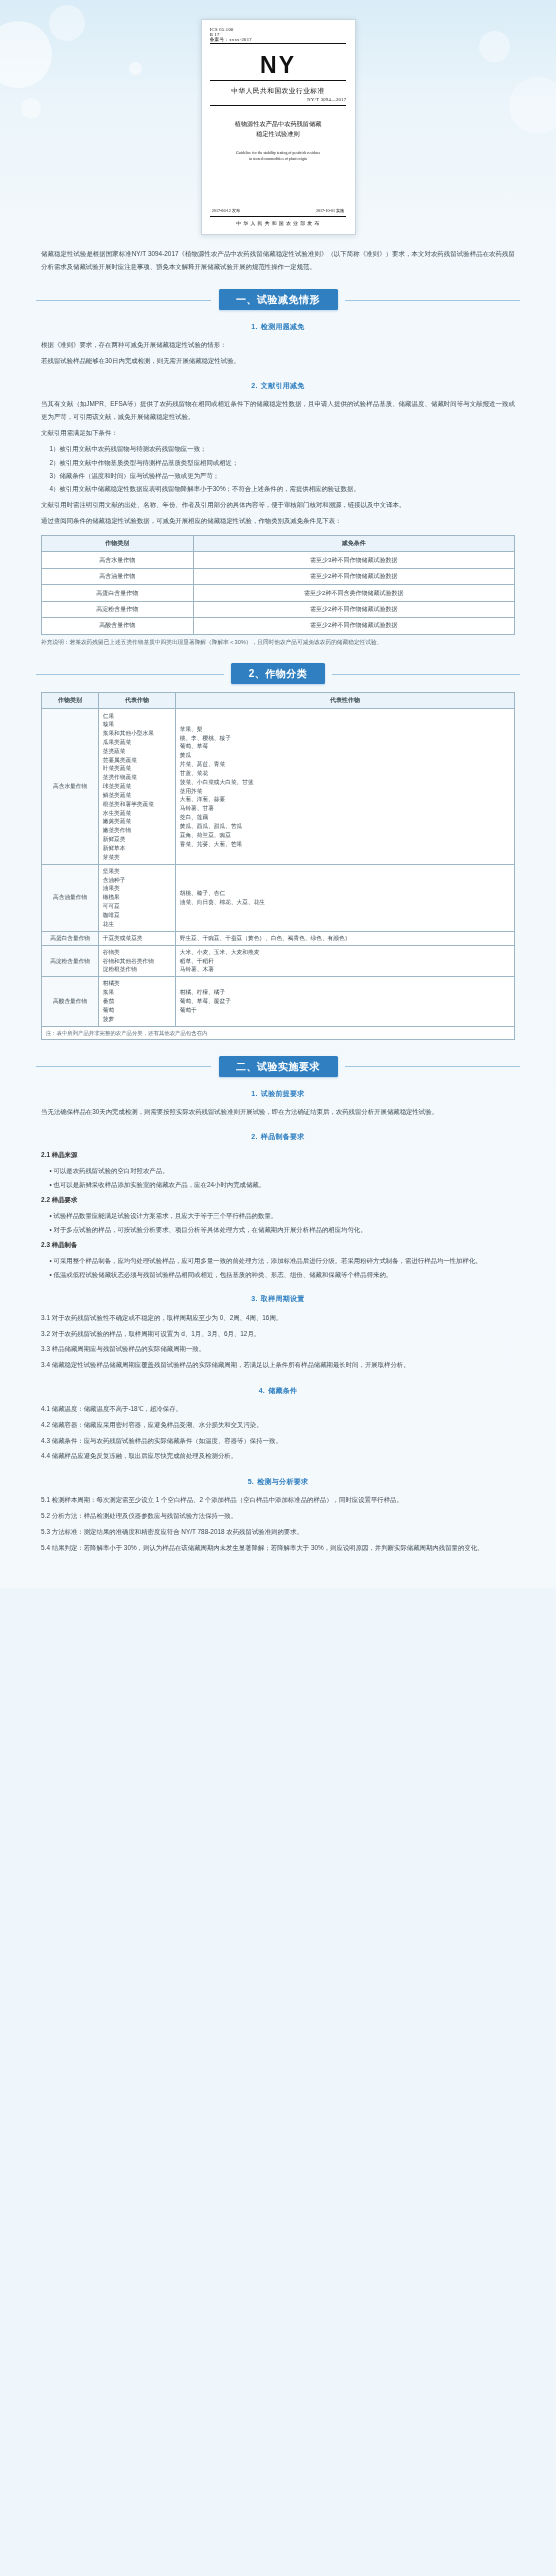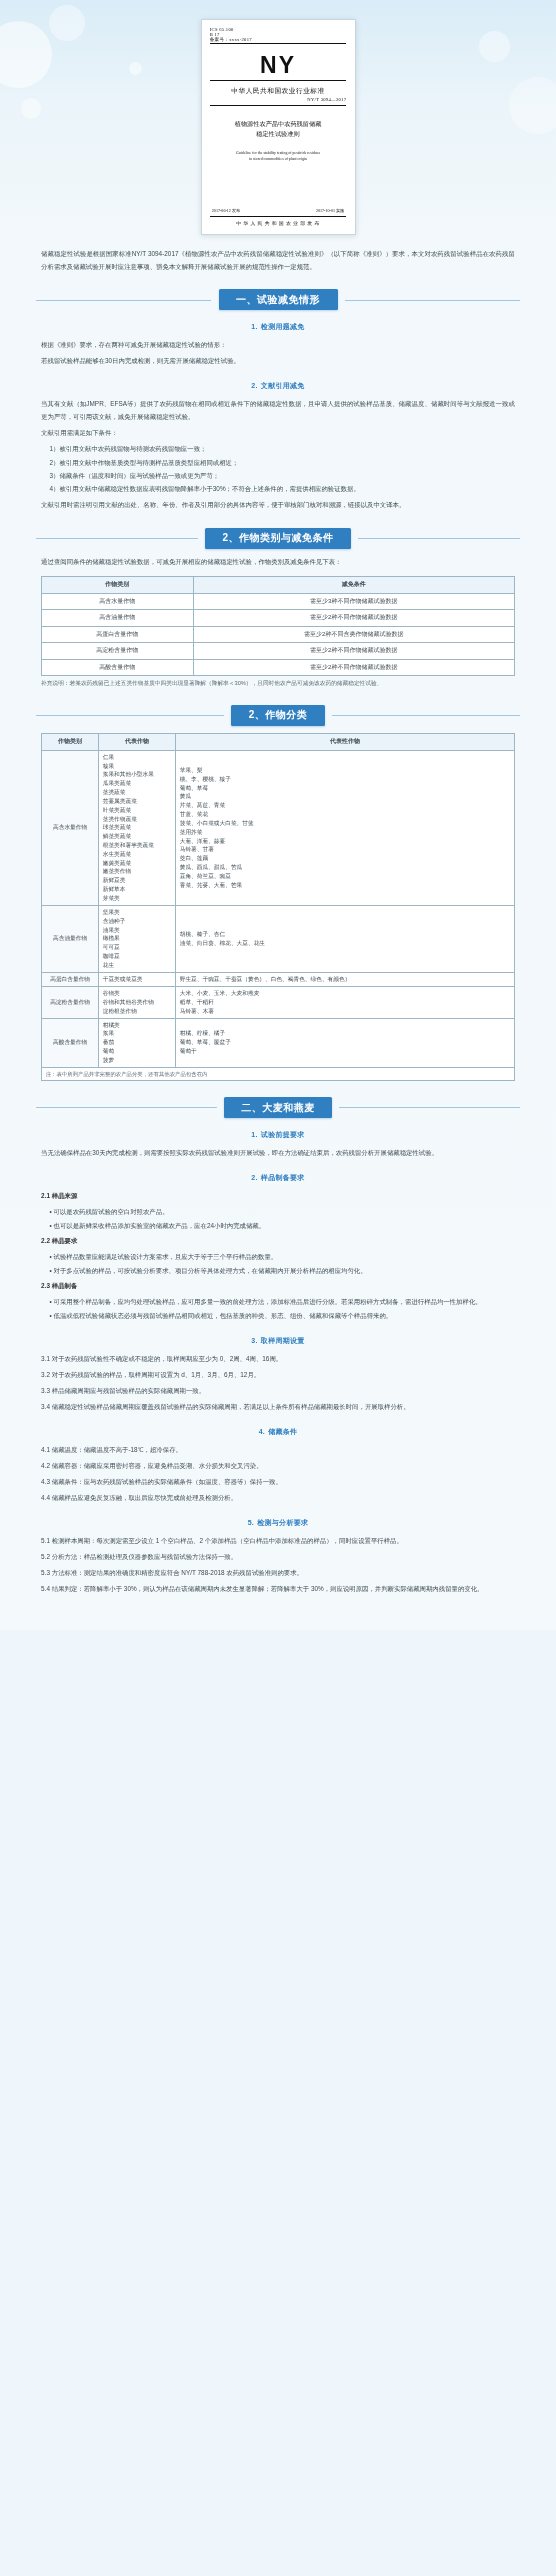--- a/index.html
+++ b/index.html
@@ -165,23 +165,20 @@
       <span class="num">2.</span><span>文献引用减免</span>
     </div>
     <div class="para">当其有文献（如JMPR、EFSA等）提供了农药残留物在相同或相近条件下的储藏稳定性数据，且申请人提供的试验样品基质、储藏温度、储藏时间等与文献报道一致或更为严苛，可引用该文献，减免开展储藏稳定性试验。</div>
     <div class="para">文献引用需满足如下条件：</div>
     <div class="list-item">1）被引用文献中农药残留物与待测农药残留物应一致；</div>
     <div class="list-item">2）被引用文献中作物基质类型与待测样品基质类型应相同或相近；</div>
     <div class="list-item">3）储藏条件（温度和时间）应与试验样品一致或更为严苛；</div>
     <div class="list-item">4）被引用文献中储藏稳定性数据应表明残留物降解率小于30%；不符合上述条件的，需提供相应的验证数据。</div>
     <div class="para">文献引用时需注明引用文献的出处、名称、年份、作者及引用部分的具体内容等，便于审核部门核对和溯源，链接以及中文译本。</div>
 
-    <div class="sec-head">
-      <div class="bar">2、作物类别与减免条件</div>
-    </div>
     <div class="para">通过查阅同条件的储藏稳定性试验数据，可减免开展相应的储藏稳定性试验，作物类别及减免条件见下表：</div>
 
     <div class="tbl-wrap">
       <table>
         <thead>
           <tr>
             <th>作物类别</th>
             <th>减免条件</th>
           </tr>
         </thead>
@@ -297,21 +294,21 @@
 葡萄干</td>
           </tr>
           <tr>
             <td colspan="3" class="note-row footnote">注：表中所列产品并非完整的农产品分类，还有其他农产品包含在内</td>
           </tr>
         </tbody>
       </table>
     </div>
 
     <div class="sec-head">
-      <div class="bar">二、大麦和燕麦</div>
+      <div class="bar">二、试验实施要求</div>
     </div>
 
     <div class="sub-head">
       <span class="num">1.</span><span>试验前提要求</span>
     </div>
     <div class="para">当无法确保样品在30天内完成检测，则需要按照实际农药残留试验准则开展试验，即在方法确证结束后，农药残留分析开展储藏稳定性试验。</div>
 
     <div class="sub-head">
       <span class="num">2.</span><span>样品制备要求</span>
     </div>

